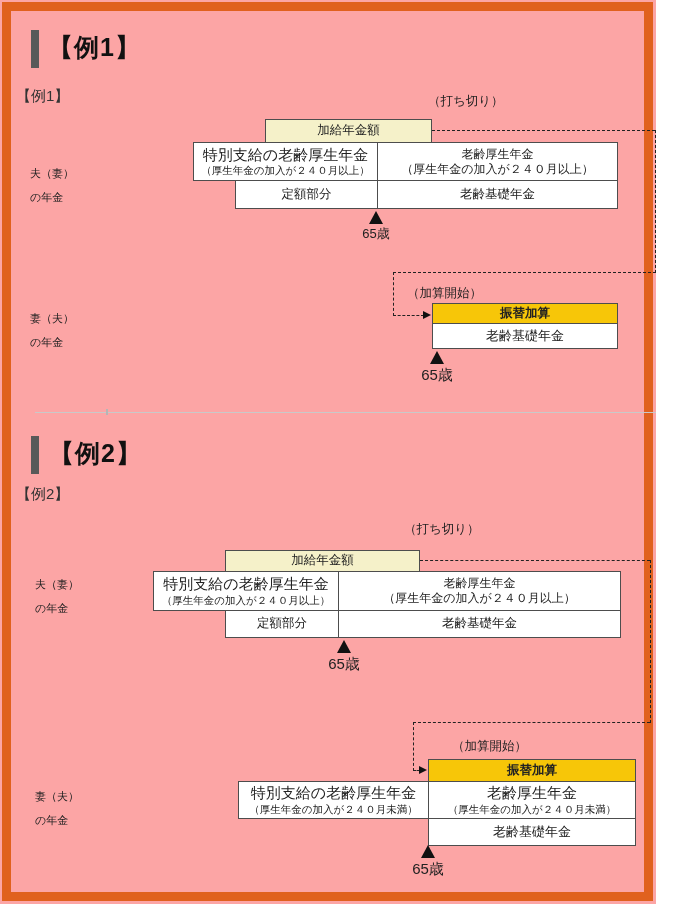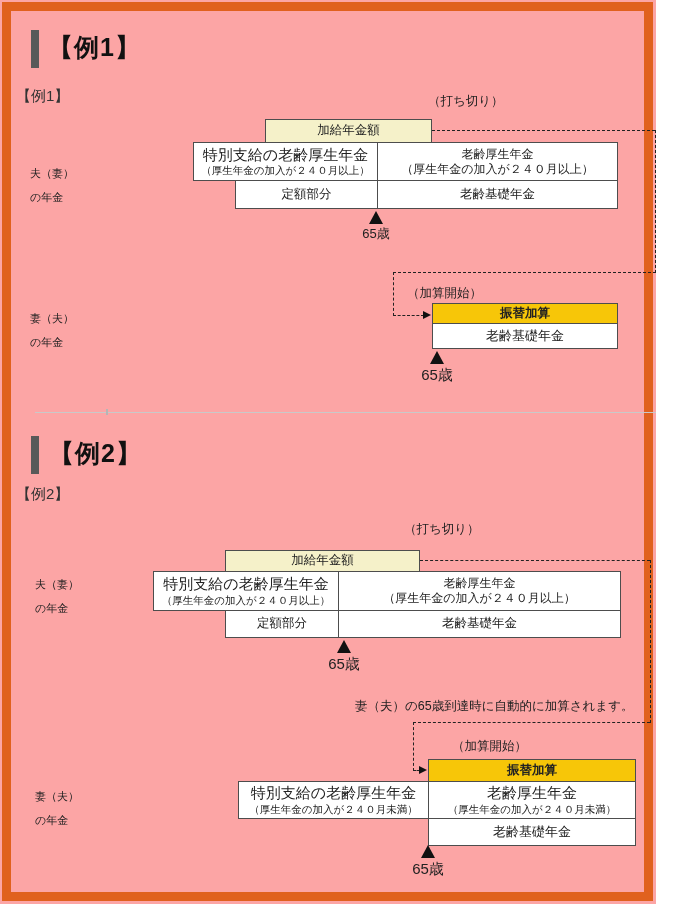--- a/index.html
+++ b/index.html
@@ -120,21 +120,20 @@
   </div>
 
   <div class="abs side-lbl" style="left:35px;top:572px;">
     <div>夫（妻）</div>
     <div>の年金</div>
   </div>
 
   <div class="abs tri-up" style="left:337px;top:640px;"></div>
   <div class="abs age-big" style="left:316px;top:655px;width:56px;">65歳</div>
 
-  <div class="abs lbl" style="left:355px;top:698px;">妻（夫）の65歳到達時に自動的に加算されます。</div>
 
   <div class="abs lbl" style="left:452px;top:738px;">（加算開始）</div>
   <div class="abs box gold t12" style="left:428px;top:759px;width:208px;height:23px;">
     <span>振替加算</span>
   </div>
   <div class="abs box" style="left:238px;top:781px;width:191px;height:38px;">
     <span class="t10">特別支給の老齢厚生年金</span>
     <span class="t105">（厚生年金の加入が２４０月未満）</span>
   </div>
   <div class="abs box" style="left:428px;top:781px;width:208px;height:38px;">

